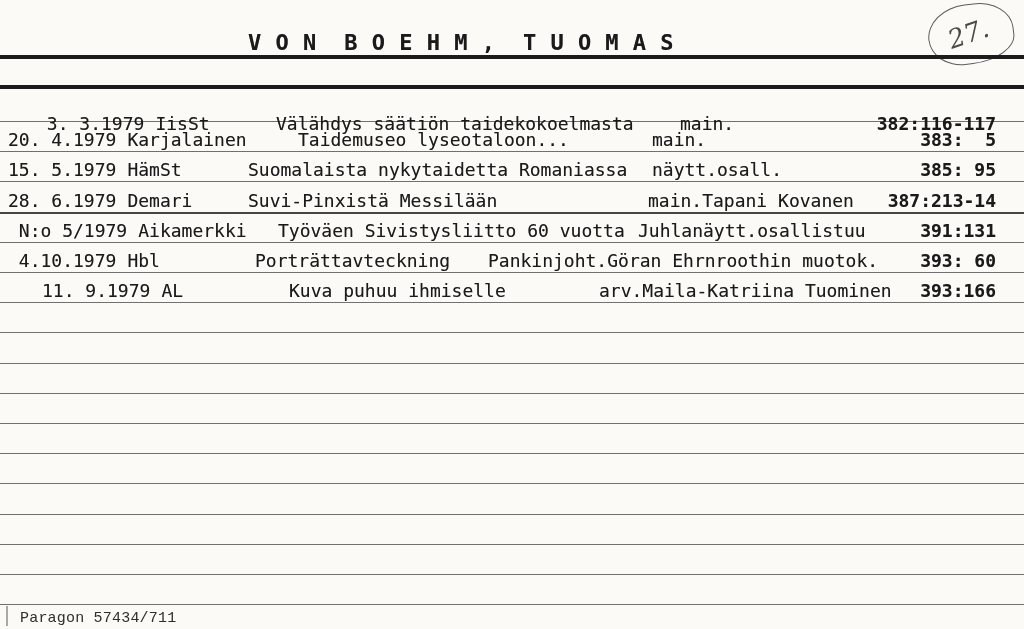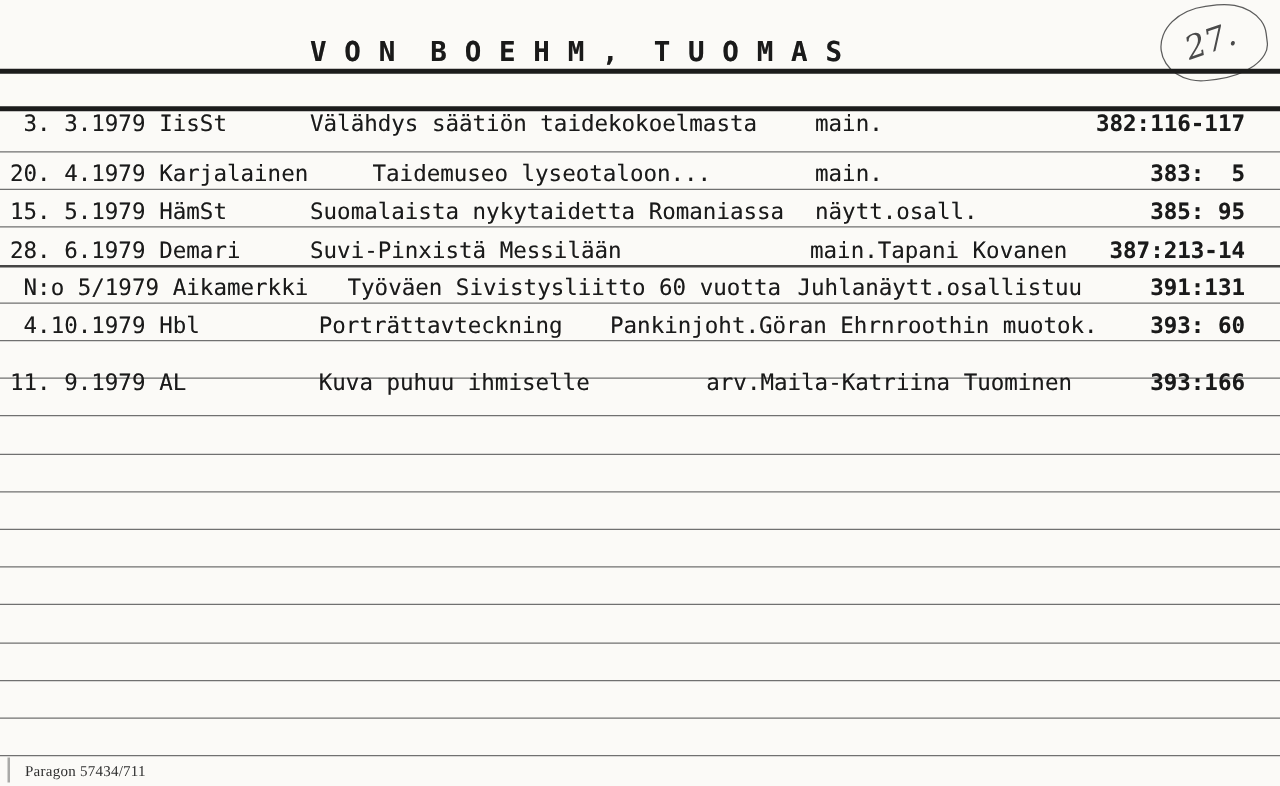--- a/index.html
+++ b/index.html
@@ -44,41 +44,41 @@
     transform:rotate(-12deg) translate(-2px,-1px);
   }
   
   #rows .entry{position:absolute;left:0;right:0;height:26px;font-size:18px;line-height:22px;}
   .entry .cell{position:absolute;white-space:pre;text-shadow:0 0 .5px rgba(0,0,0,.35);}
   .entry .c-left{left:8px;}
   .entry .c-src{margin-left:11px;display:inline-block;}
   .entry .c-title{left:248px;}
   .entry .c-note{left:652px;}
   .entry .c-ref{right:28px;text-align:right;font-weight:bold;}
-  .entry:nth-child(1){top:89px;}
+  .entry:nth-child(1){top:113px;margin-left:28px;}
   .entry:nth-child(2){top:129px;}
   .entry:nth-child(3){top:159px;}
   .entry:nth-child(4){top:190px;}
   .entry:nth-child(5){top:220px;}
   .entry:nth-child(6){top:250px;}
-  .entry:nth-child(7){top:296px;}
+  .entry:nth-child(7){top:280px;margin-left:34px;}
   .entry:nth-child(2) .c-title{left:270px;margin-left:28px;}
   .entry:nth-child(5) .c-title{left:278px;}
   .entry:nth-child(6) .c-title{left:255px;}
   .entry:nth-child(7) .c-title{left:255px;}
   .entry:nth-child(4) .c-note{left:648px;}
   .entry:nth-child(5) .c-note{left:638px;}
   .entry:nth-child(6) .c-note{left:488px;}
   .entry:nth-child(7) .c-note{left:565px;}
   
   .edge-mark{position:absolute;left:6px;top:606px;width:2px;height:20px;background:#a9a9a7;}
   .brand{
     position:absolute;left:20px;top:610px;
-    font-family:Liberation Serif, serif;
-    font-size:12px;color:#2e2e2e;letter-spacing:.2px;
+    font-family:Liberation Mono, monospace;
+    font-size:15px;color:#2e2e2e;letter-spacing:.2px;
   }
 </style>
 </head>
 <body>
 
 <div class="card">
 
   <div class="hdr">V O N  B O E H M ,  T U O M A S</div>
 
   <div class="circ">

